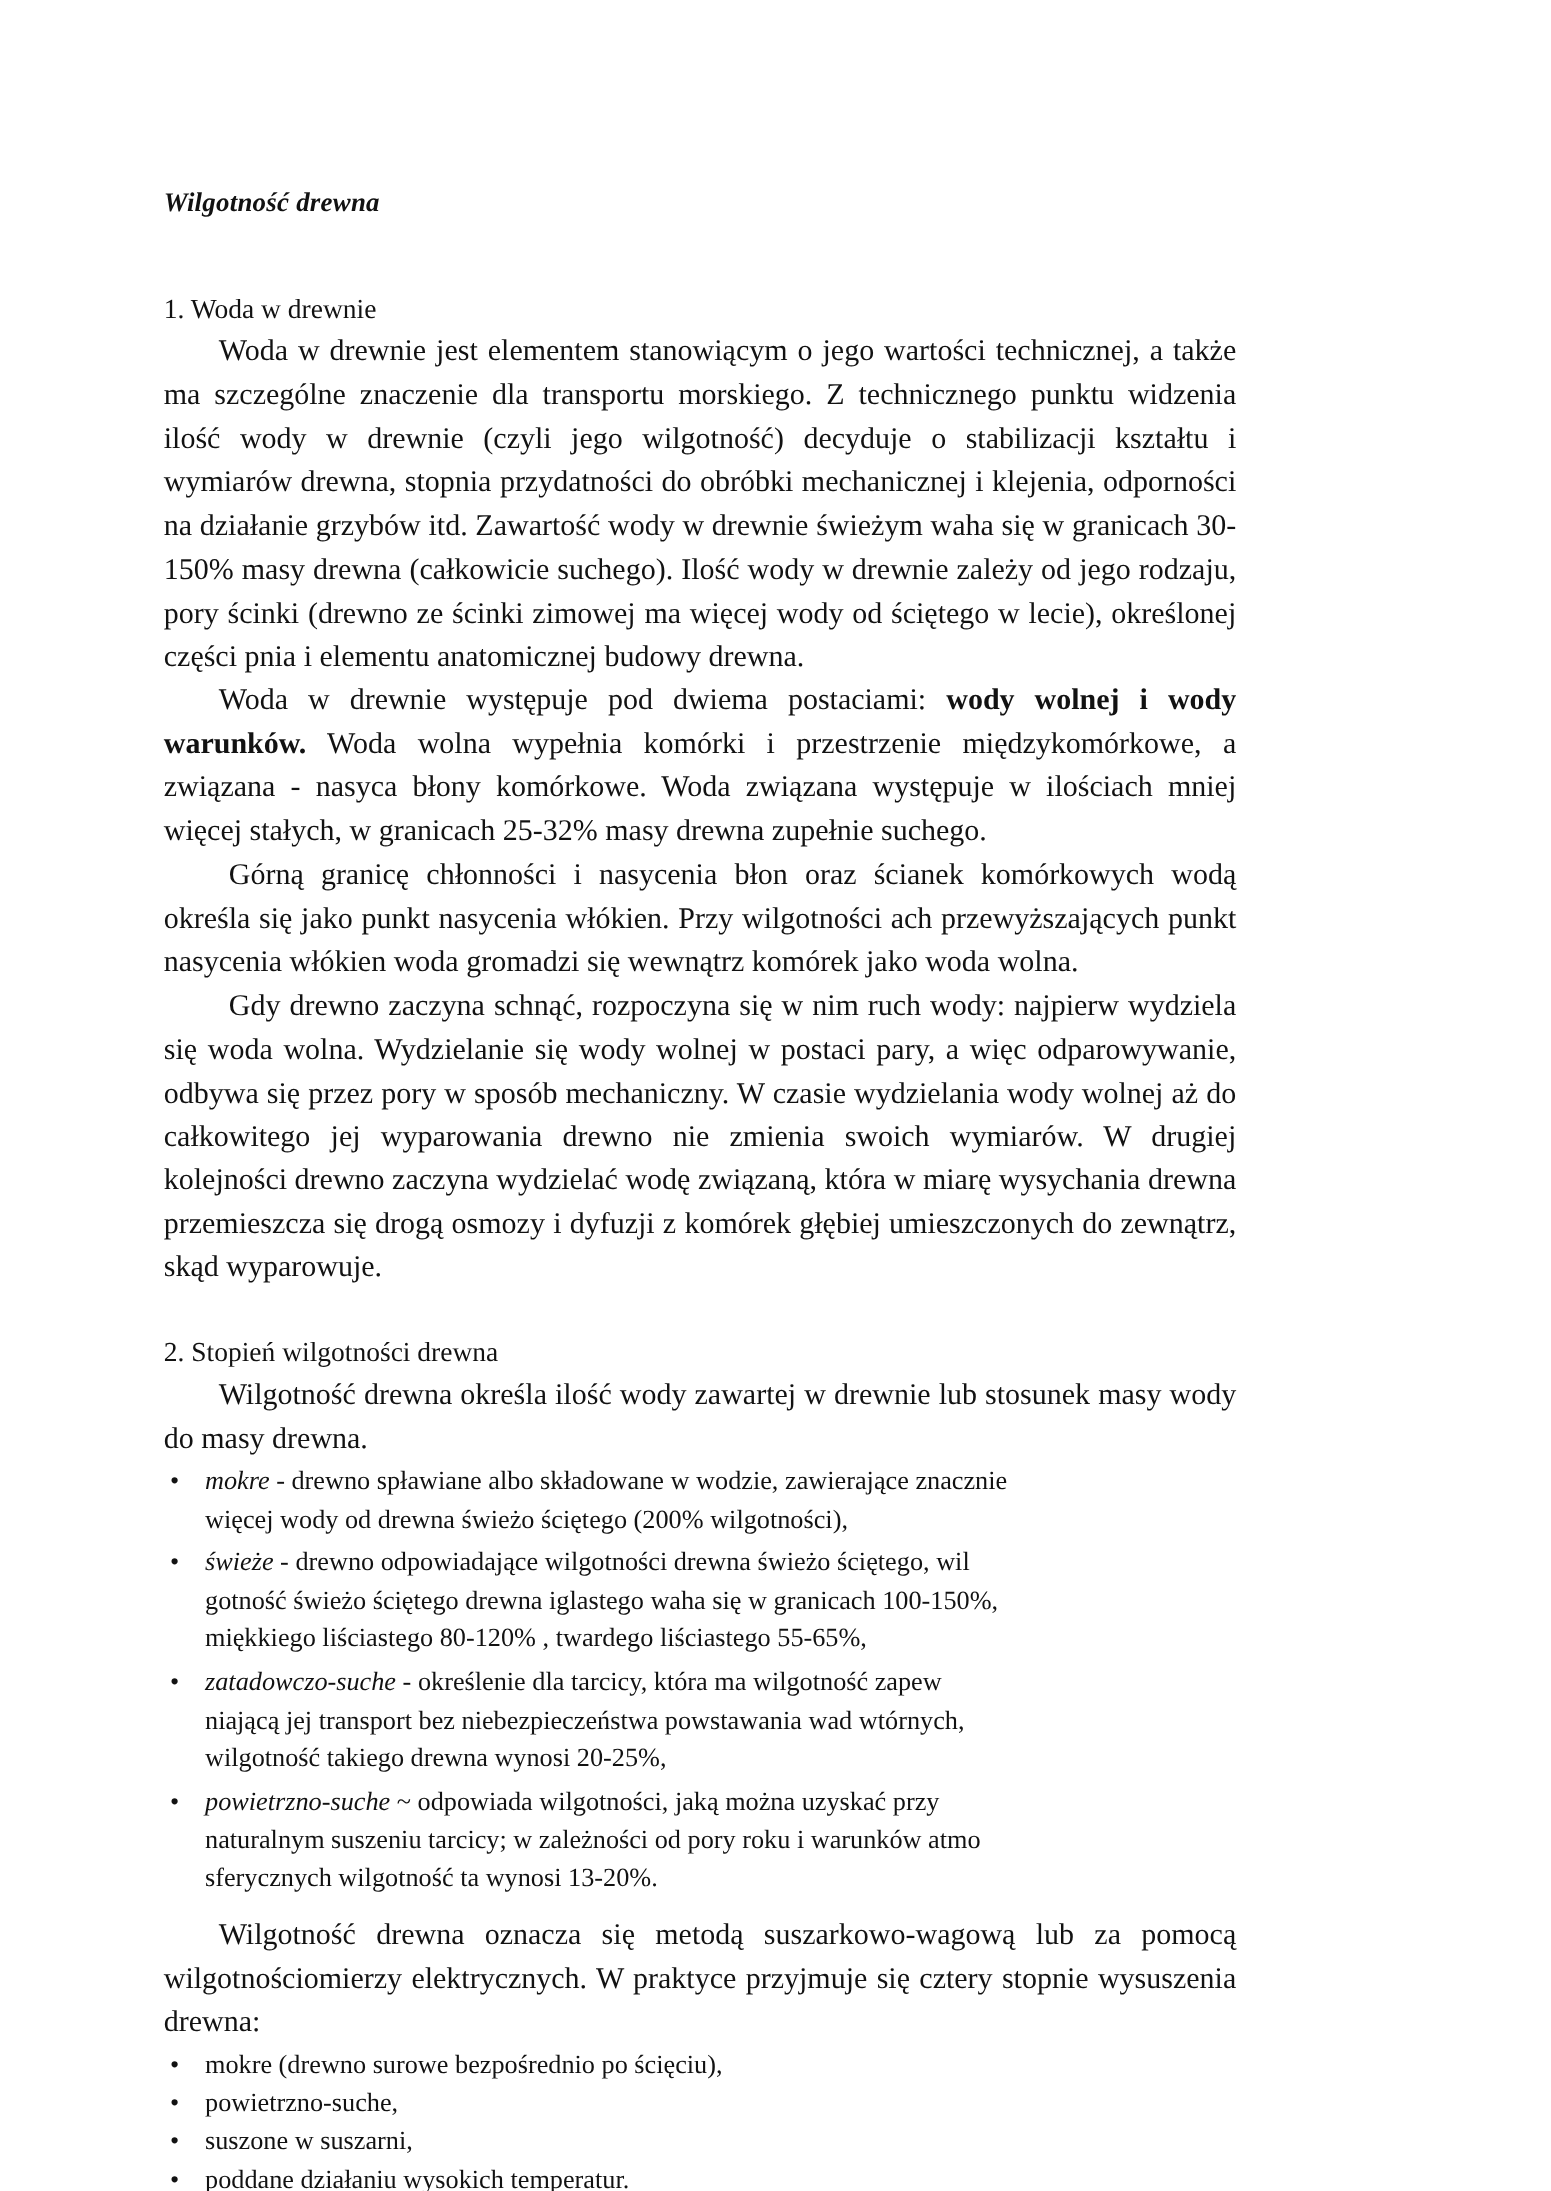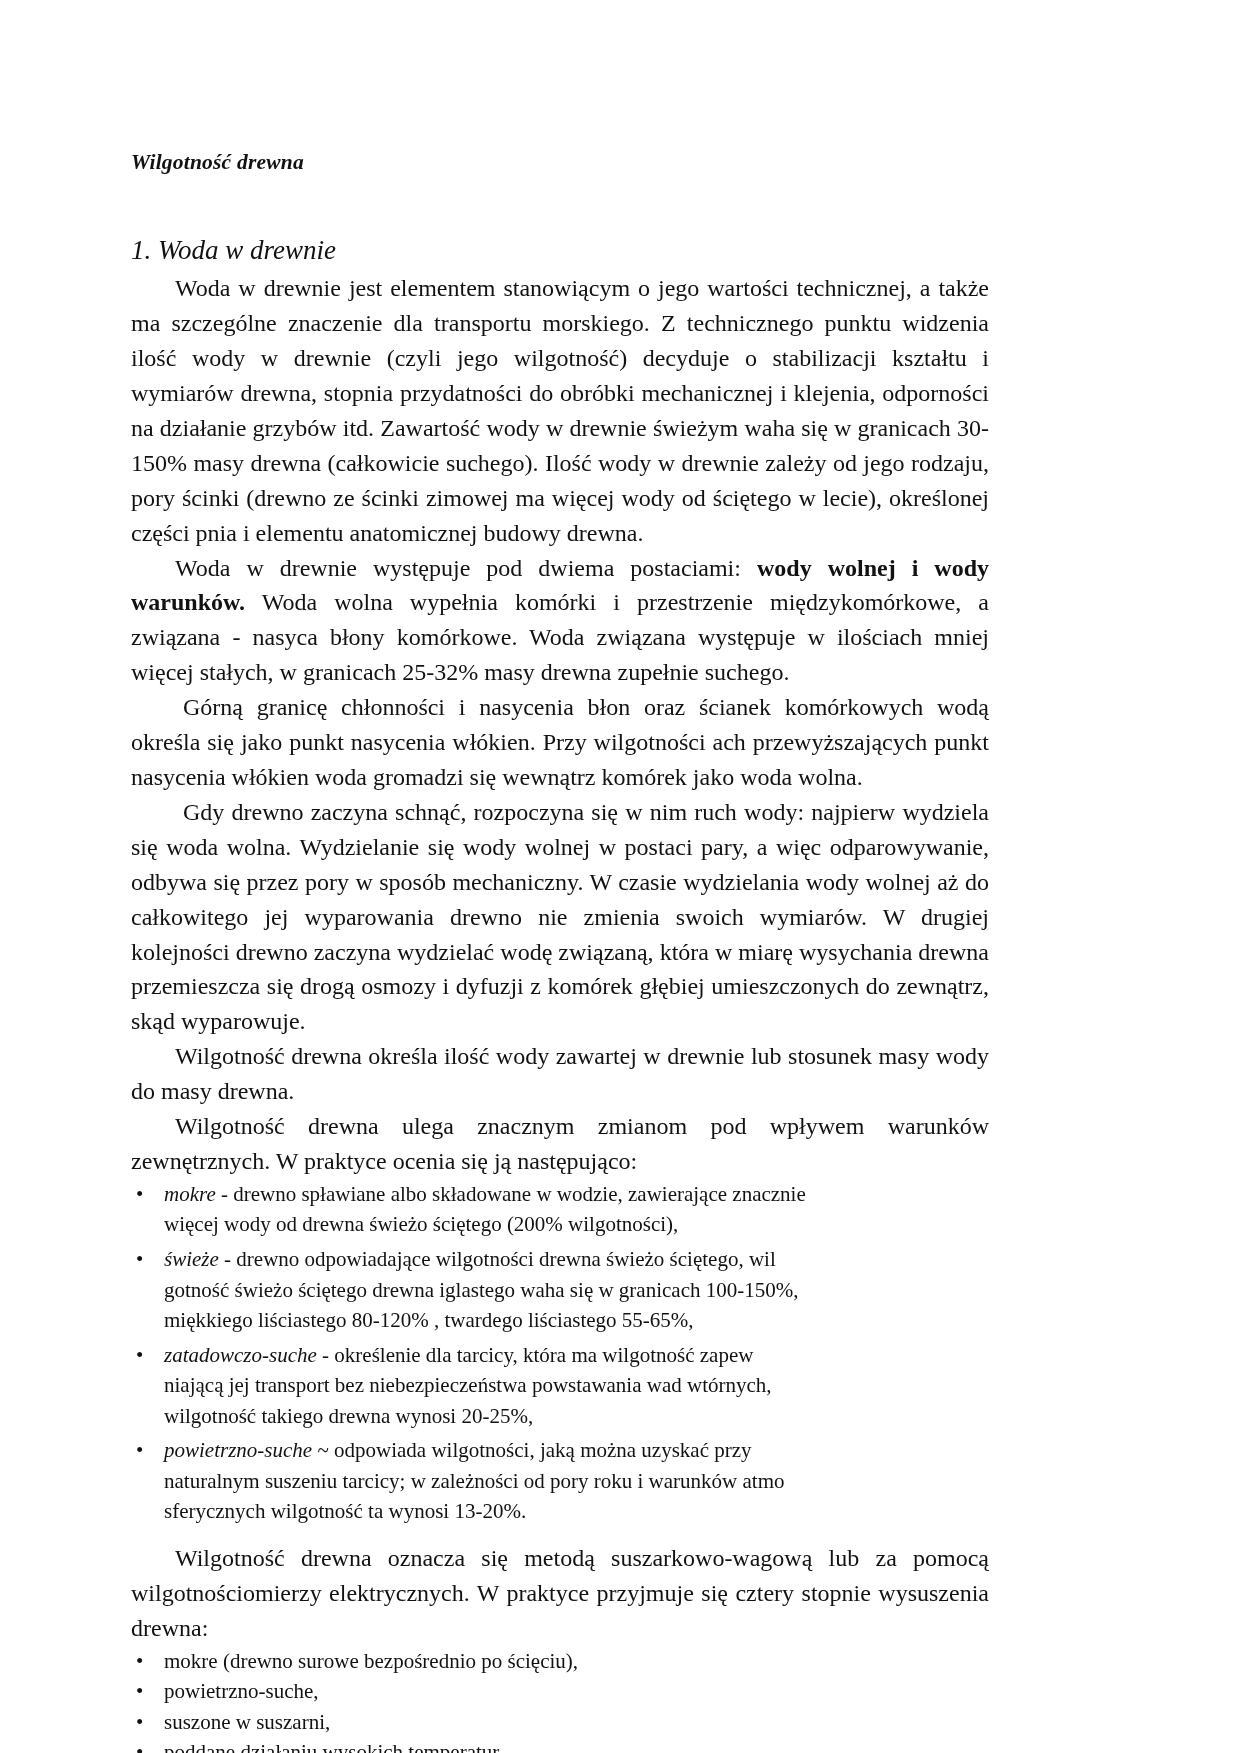--- a/index.html
+++ b/index.html
@@ -31,24 +31,23 @@
 
   .doc-title {
     font-style: italic;
     font-weight: bold;
     font-size: 21.5px;
     letter-spacing: 0.2px;
     margin: 0 0 56px 0;
   }
 
   .section-heading {
-    font-size: 27px;
+    font-size: 22px;
     margin: 0 0 2px 0;
     line-height: 1.42;
-    font-style: italic;
   }
   .section-heading.second {
     margin-top: 34px;
   }
 
   p.body {
     font-size: 24px;
     line-height: 1.455;
     margin: 0;
     text-align: justify;
@@ -102,24 +101,24 @@
       <p class="body indent"><span>Woda w drewnie występuje pod dwiema postaciami: </span><b class="strong">wody wolnej i wody warunków.</b><span> Woda wolna wypełnia komórki i przestrzenie międzykomórkowe, a związana - nasyca błony komórkowe. Woda związana występuje w ilościach mniej więcej stałych, w granicach 25-32% masy drewna zupełnie suchego.</span></p>
 
       <p class="body indent-wide">Górną granicę chłonności i nasycenia błon oraz ścianek komórkowych wodą określa się jako punkt nasycenia włókien. Przy wilgotności ach przewyższających punkt nasycenia włókien woda gromadzi się wewnątrz komórek jako woda wolna.</p>
 
       <p class="body indent-wide">Gdy drewno zaczyna schnąć, rozpoczyna się w nim ruch wody: najpierw wydziela się woda wolna. Wydzielanie się wody wolnej w postaci pary, a więc odparowywanie, odbywa się przez pory w sposób mechaniczny. W czasie wydzielania wody wolnej aż do całkowitego jej wyparowania drewno nie zmienia swoich wymiarów. W drugiej kolejności drewno zaczyna wydzielać wodę związaną, która w miarę wysychania drewna przemieszcza się drogą osmozy i dyfuzji z komórek głębiej umieszczonych do zewnątrz, skąd wyparowuje.</p>
 
     </div>
 
     <div>
 
+      <p class="section-heading second">2.  Stopień wilgotności drewna</p>
 
       <p class="body indent">Wilgotność drewna określa ilość wody zawartej w drewnie lub stosunek masy wody do masy drewna.</p>
 
-      <p class="body indent">Wilgotność drewna ulega znacznym zmianom pod wpływem warunków zewnętrznych. W praktyce ocenia się ją następująco:</p>
 
       <ul class="bullets spaced">
 
         <li>
           <span class="bullet-dot">•</span>
           <span class="line"><i class="em">mokre</i><span> - drewno spławiane albo składowane w wodzie, zawierające znacznie</span></span>
           <span class="line">więcej wody od drewna świeżo ściętego (200% wilgotności),</span>
         </li>
 
         <li>

